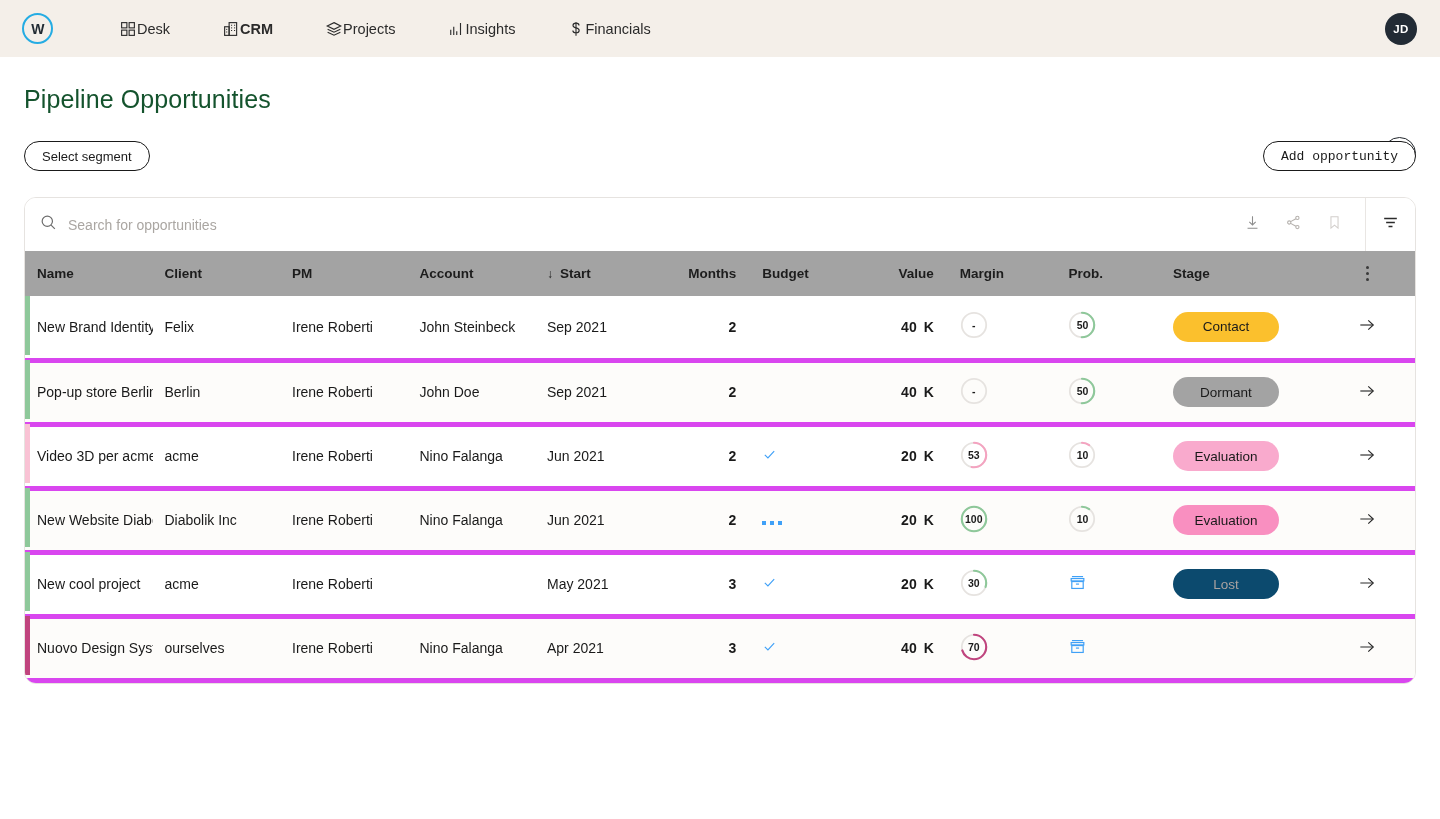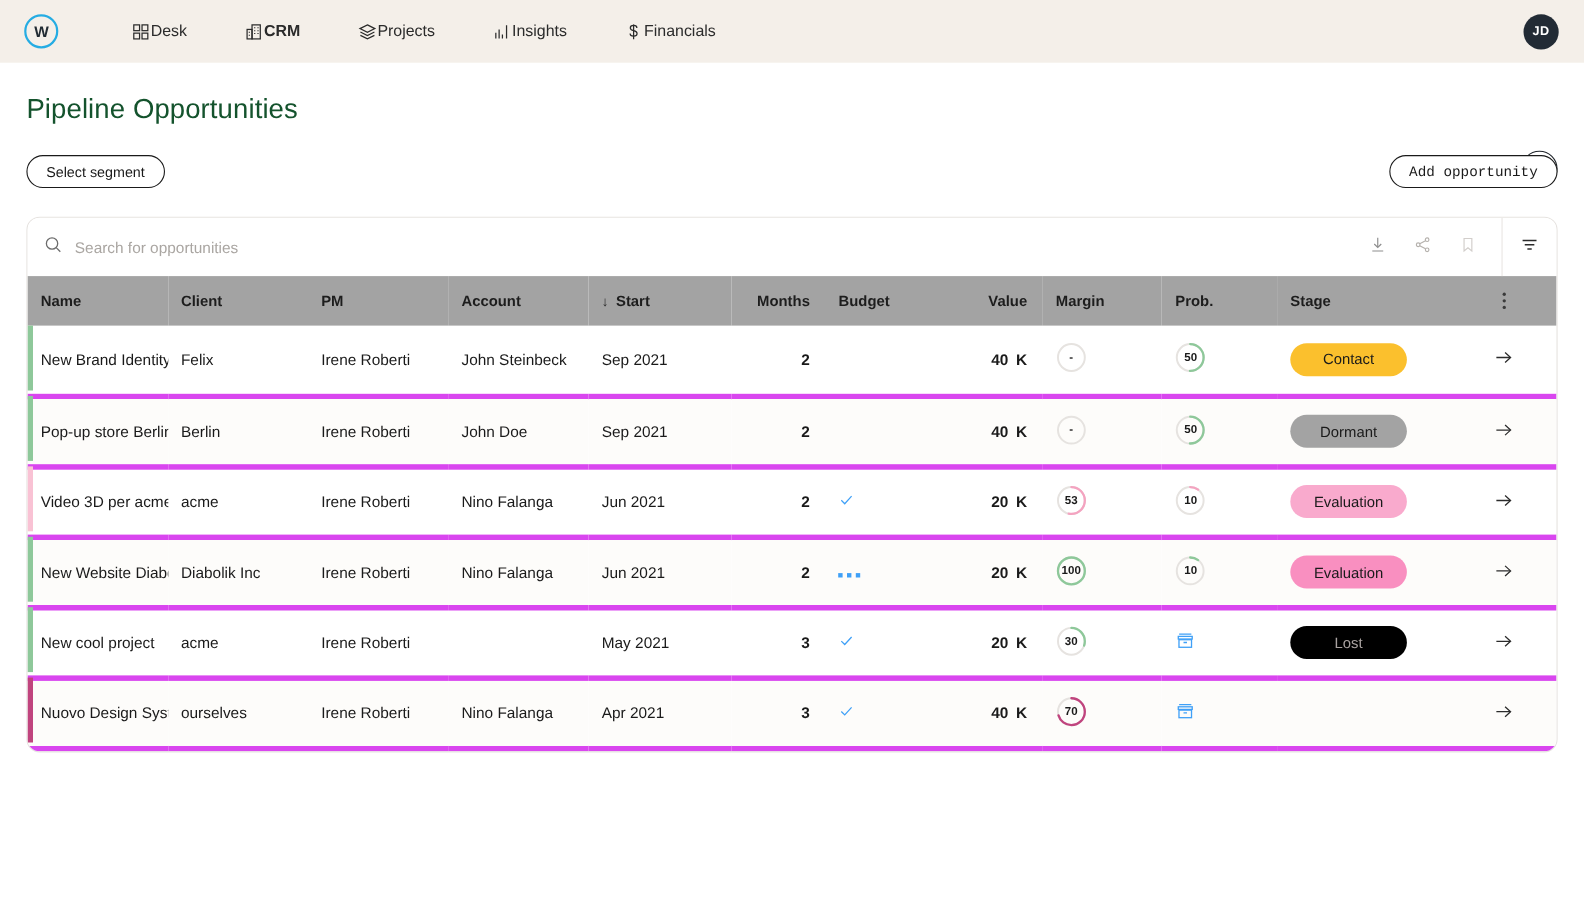--- a/index.html
+++ b/index.html
@@ -591,21 +591,21 @@
             </td>
             <td>
               <div class="cell-pad"><span><svg width="19" height="19" viewBox="0 0 24 24" fill="none" stroke="#3fa0f7" stroke-width="1.5">
                     <path d="M5 4.5h14"></path>
                     <rect x="4" y="7" width="16" height="3"></rect>
                     <rect x="4.8" y="10.8" width="14.4" height="8.7"></rect>
                     <path d="M10 14h4"></path>
                   </svg></span></div>
             </td>
             <td>
-              <div class="cell-pad"><span class="chip" style="background:#000000;color:#a9a2a0">
+              <div class="cell-pad"><span class="chip" style="background:#0c4a6e;color:#a9a2a0">
                   <span>Lost</span>
                 </span></div>
             </td>
             <td class="arrow-cell"><span class="arrow"><svg width="20" height="20" viewBox="0 0 24 24" fill="none" stroke="#2b2b2b" stroke-width="1.4">
                   <path d="M4 12h15"></path>
                   <path d="M13.5 6.5L19.5 12l-6 5.5"></path>
                 </svg></span></td>
           </tr>
           <tr class="alt">
             <td class="name-cell">

